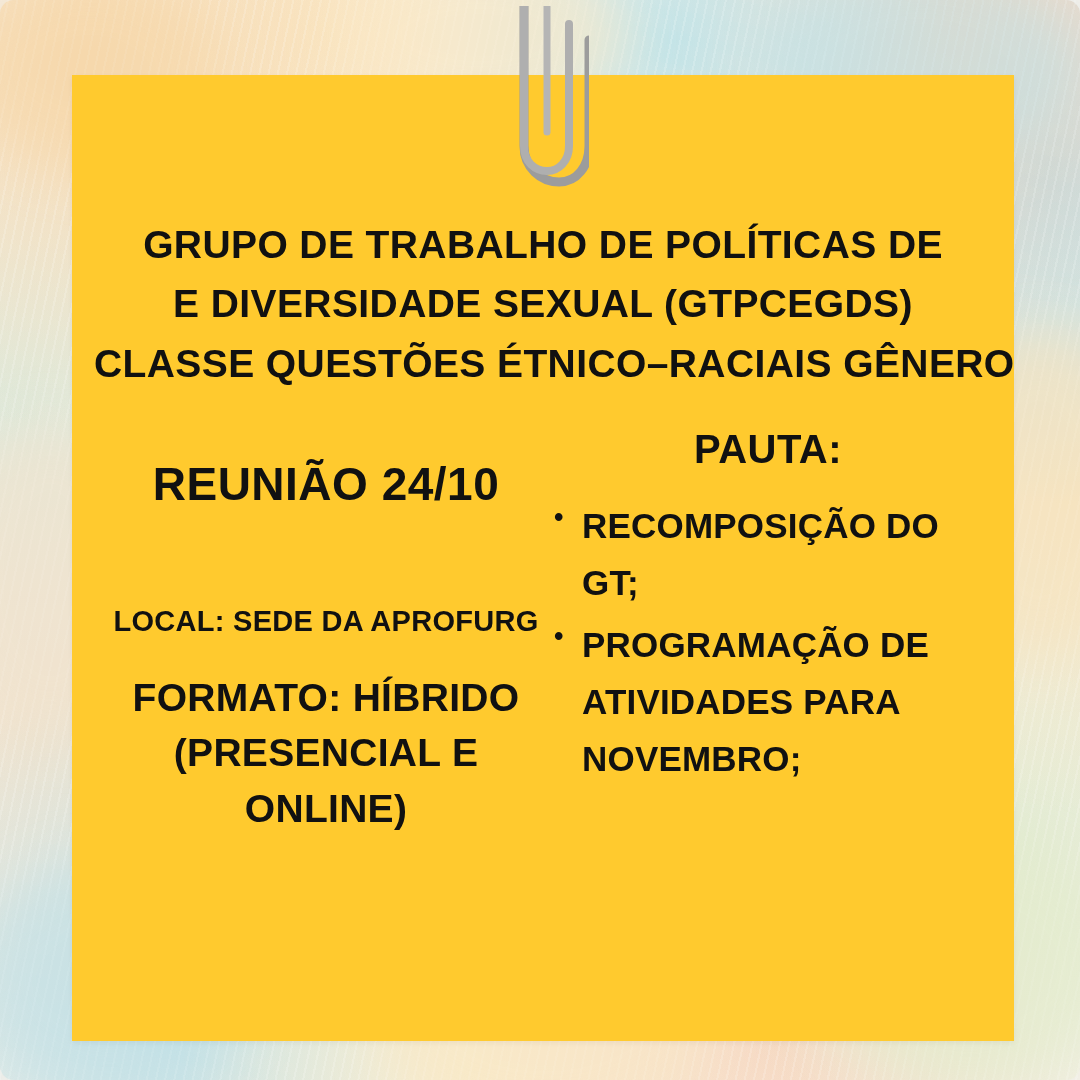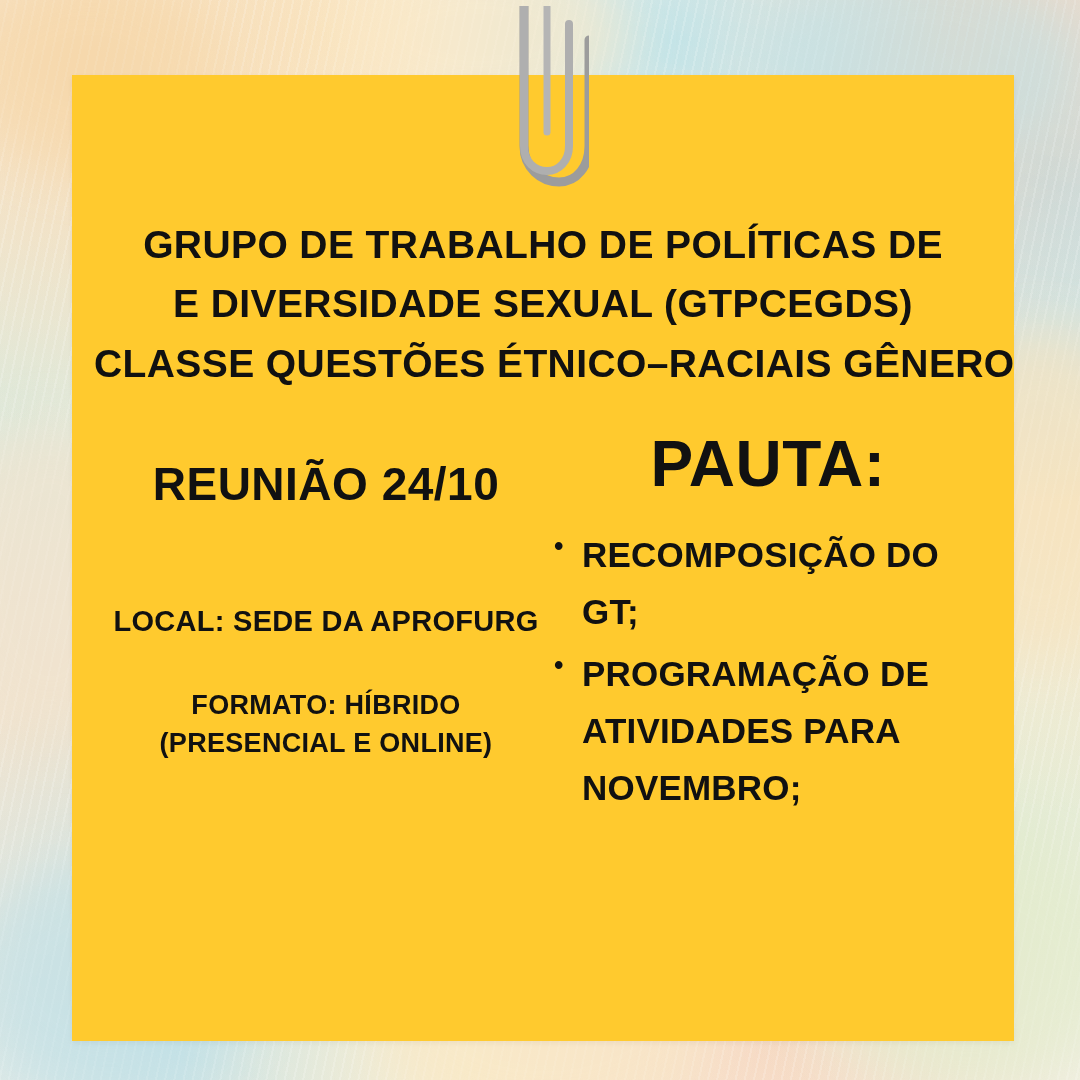--- a/index.html
+++ b/index.html
@@ -27,20 +27,21 @@
       radial-gradient(circle at 88% 2%, rgba(247,206,178,0.8) 0%, rgba(247,206,178,0) 22%),
       radial-gradient(circle at 97% 16%, rgba(170,215,228,0.75) 0%, rgba(170,215,228,0) 24%),
       radial-gradient(circle at 99% 46%, rgba(246,228,190,0.85) 0%, rgba(246,228,190,0) 26%),
       radial-gradient(circle at 95% 78%, rgba(222,234,205,0.8) 0%, rgba(222,234,205,0) 26%),
       radial-gradient(circle at 72% 97%, rgba(247,212,186,0.8) 0%, rgba(247,212,186,0) 24%),
       radial-gradient(circle at 44% 99%, rgba(250,236,200,0.85) 0%, rgba(250,236,200,0) 24%),
       radial-gradient(circle at 16% 95%, rgba(183,222,230,0.8) 0%, rgba(183,222,230,0) 26%),
       radial-gradient(circle at 3% 68%, rgba(240,226,204,0.9) 0%, rgba(240,226,204,0) 26%),
       radial-gradient(circle at 2% 38%, rgba(214,231,216,0.8) 0%, rgba(214,231,216,0) 24%),
       linear-gradient(145deg, #f7f2ea 0%, #f4efe6 40%, #f6f1e8 100%);
+    border-radius: 14px;
   }
   .paper-grain {
     position: absolute;
     inset: 0;
     background:
       repeating-linear-gradient(102deg, rgba(255,255,255,0) 0 7px, rgba(255,255,255,0.35) 7px 9px),
       repeating-linear-gradient(12deg, rgba(210,190,160,0.05) 0 11px, rgba(255,255,255,0) 11px 22px);
     mix-blend-mode: soft-light;
     pointer-events: none;
   }
@@ -108,41 +109,41 @@
   }
   .meeting .line { display: block; }
   .local {
     margin-top: 91px;
     font-weight: 800;
     font-size: 29px;
     letter-spacing: 0.3px;
     text-transform: uppercase;
   }
   .format {
-    margin-top: 48px;
-    font-weight: 800;
-    font-size: 27px;
+    margin-top: 32px;
+    font-weight: 800;
+    font-size: 39px;
     line-height: 1.42;
     letter-spacing: 0.3px;
     text-transform: uppercase;
   }
   .format .line { display: block; }
 
   
   .right-col {
     position: absolute;
     left: 470px;
     top: 352px;
     width: 452px;
     color: #111111;
   }
   .agenda-heading {
     text-align: center;
     font-weight: 800;
-    font-size: 64px;
+    font-size: 40px;
     letter-spacing: 0.5px;
     text-transform: uppercase;
     margin-bottom: 26px;
   }
   .agenda-list {
     margin: 0;
     padding: 0;
     list-style: none;
   }
   .agenda-list li {

